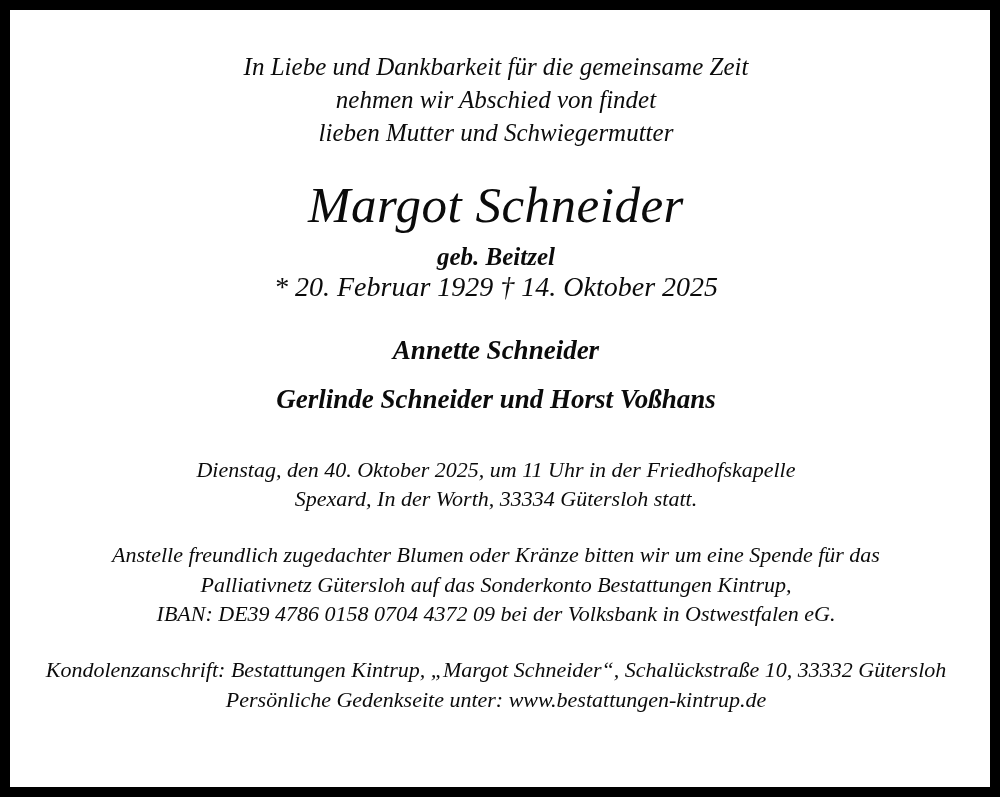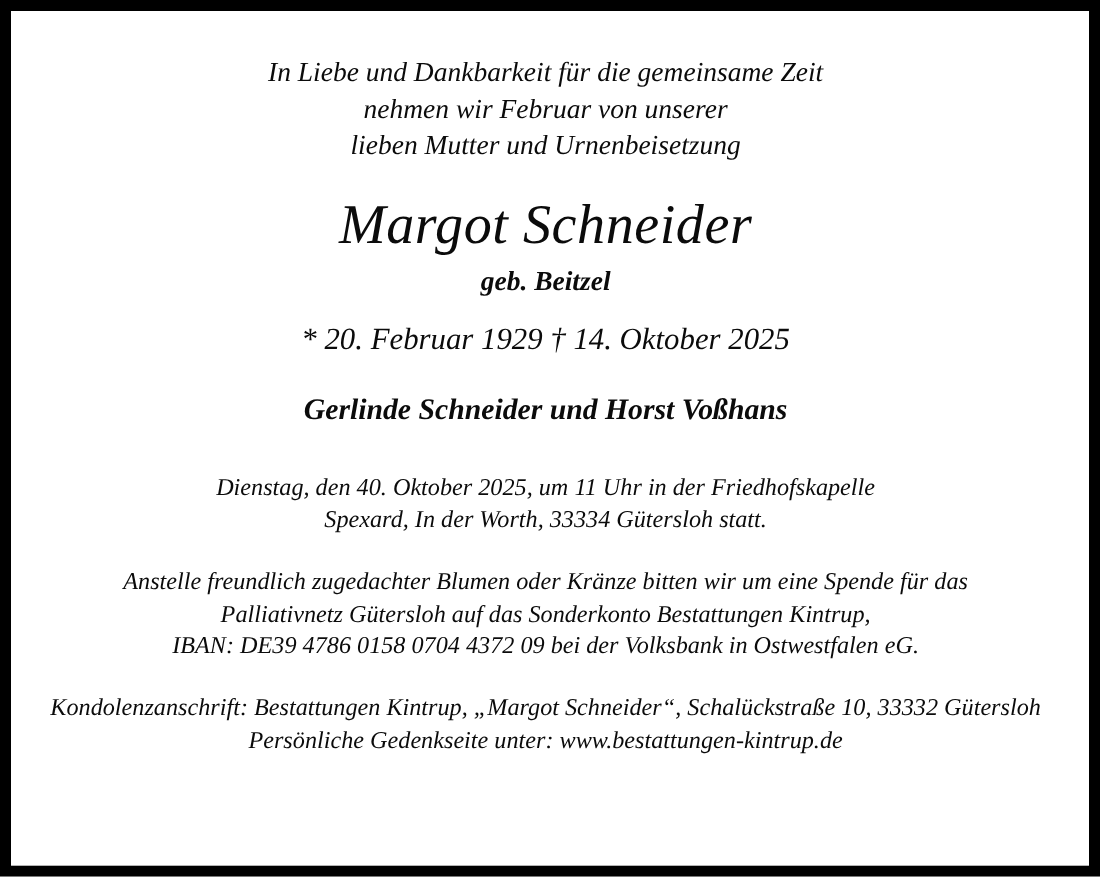--- a/index.html
+++ b/index.html
@@ -45,21 +45,21 @@
   }
   .born-name {
     font-style: italic;
     font-weight: bold;
     font-size: 25px;
     margin-top: 10px;
   }
   .dates {
     font-style: italic;
     font-size: 28px;
-    margin-top: 22px;
+    margin-top: 0;
     white-space: nowrap;
   }
   .survivors {
     margin-top: 34px;
   }
   .survivor {
     font-style: italic;
     font-weight: bold;
     font-size: 27px;
     line-height: 1.0;
@@ -91,31 +91,32 @@
     white-space: nowrap;
   }
 </style>
 </head>
 <body>
 
 <div class="obituary">
 
   <div class="intro">
     <div>In Liebe und Dankbarkeit für die gemeinsame Zeit</div>
-    <div>nehmen wir Februar von unserer</div>
-    <div>lieben Mutter und Urnenbeisetzung</div>
+    <div>nehmen wir Abschied von findet</div>
+    <div>lieben Mutter und Schwiegermutter</div>
   </div>
 
   <div class="name-block">
     <div class="name">Margot Schneider</div>
     <div class="born-name">geb. Beitzel</div>
     <div class="dates">* 20. Februar 1929  † 14. Oktober 2025</div>
   </div>
 
   <div class="survivors">
+    <div class="survivor">Annette Schneider</div>
     <div class="survivor">Gerlinde Schneider und Horst Voßhans</div>
   </div>
 
   <div class="service">
     <div>Dienstag, den 40. Oktober 2025, um 11 Uhr in der Friedhofskapelle</div>
     <div>Spexard, In der Worth, 33334 Gütersloh statt.</div>
   </div>
 
   <div class="donation">
     <div>Anstelle freundlich zugedachter Blumen oder Kränze bitten wir um eine Spende für das</div>

